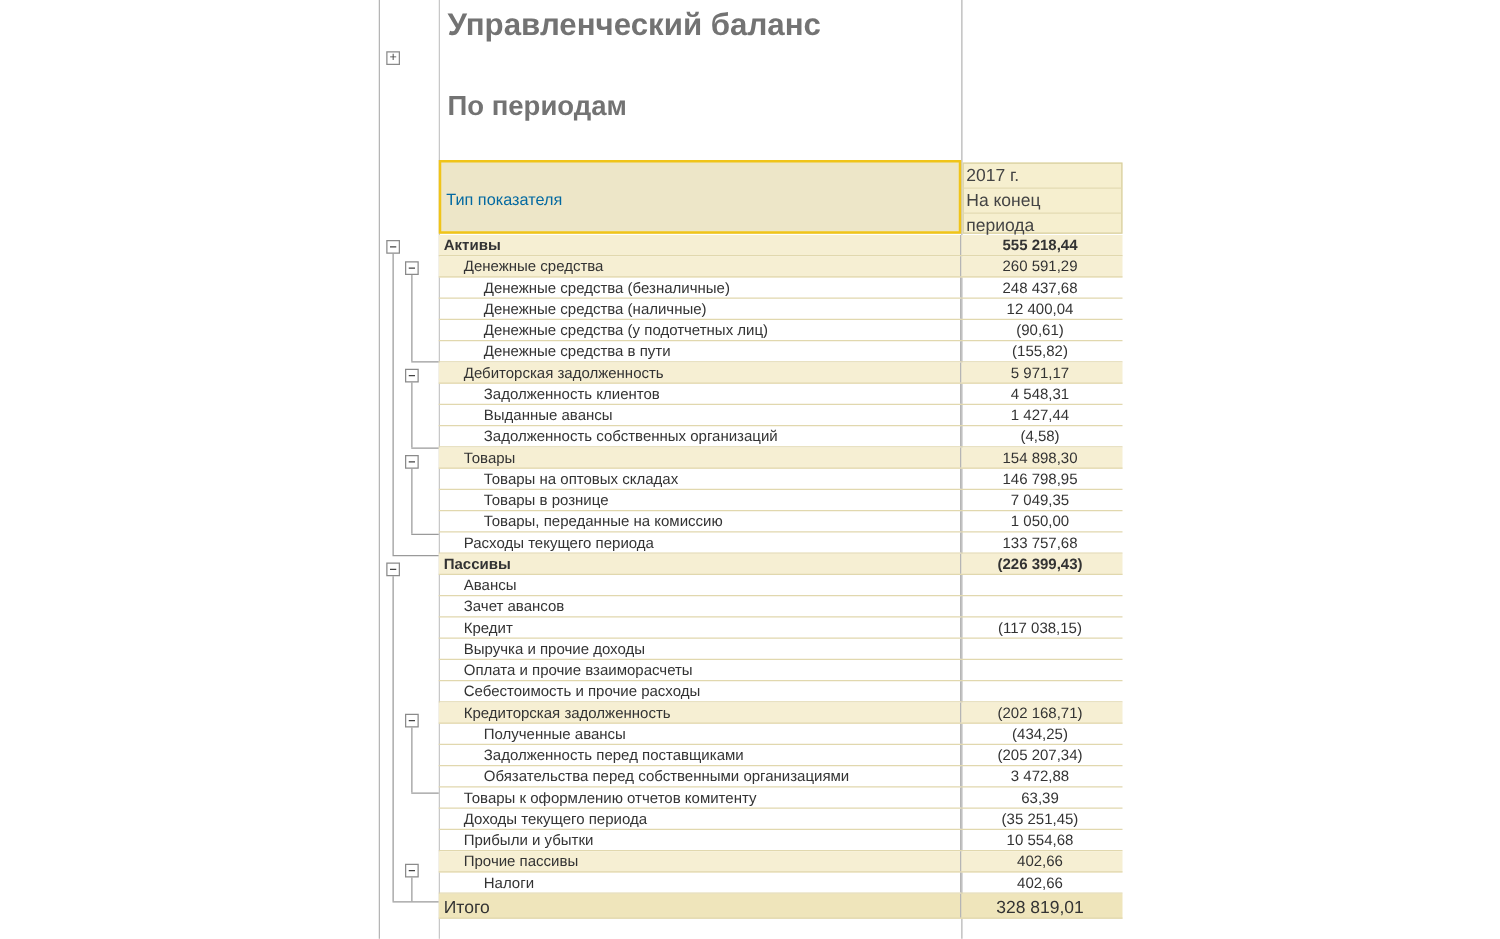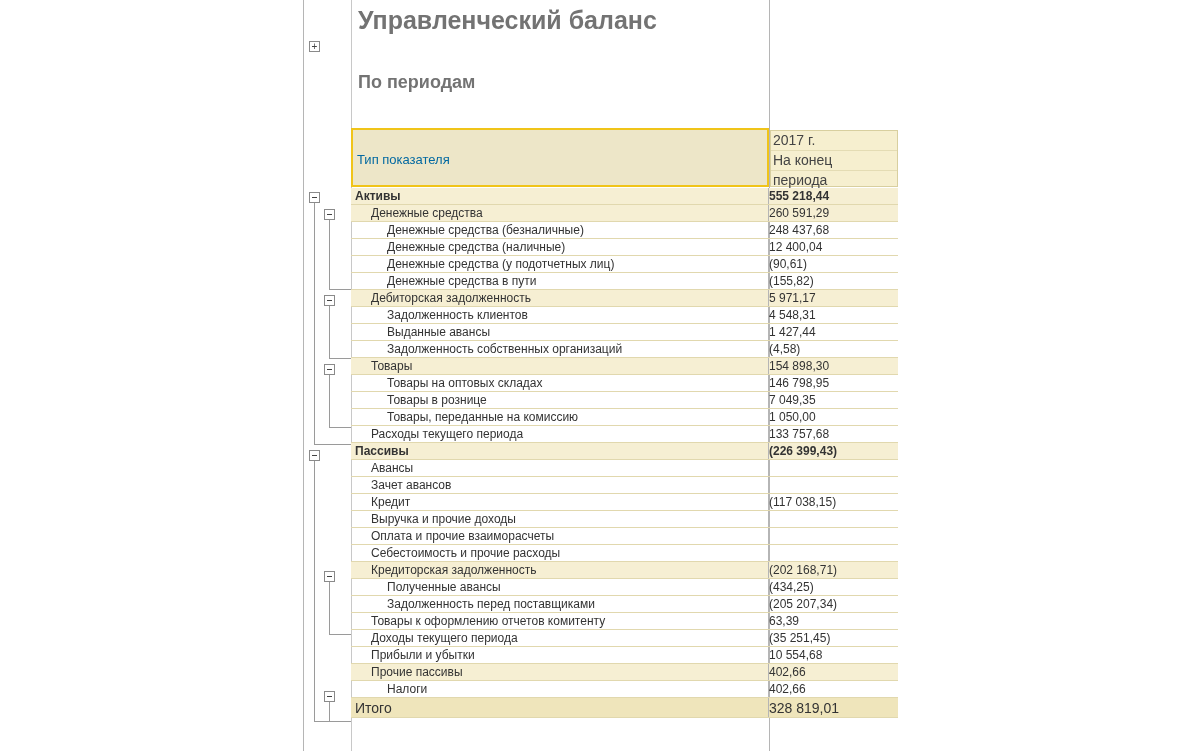--- a/index.html
+++ b/index.html
@@ -3,31 +3,31 @@
 <meta charset="utf-8">
 <style>
   html,body{margin:0;padding:0;background:#fff;}
   body{width:1200px;height:751px;position:relative;overflow:hidden;font-family:"Liberation Sans",sans-serif;color:#333;}
   .vline{position:absolute;background:#b5b5b5;width:1px;}
   #frame-left{left:303px;top:0;height:751px;}
   #frame-mid{left:769px;top:0;height:751px;}
   #frame-inner{left:351px;top:0;height:751px;background:#c8c8c8;}
   .title{position:absolute;left:358px;font-weight:bold;color:#737373;white-space:nowrap;}
   #report-title{top:6px;font-size:25px;}
-  #report-subtitle{top:72px;font-size:18px;}
+  #report-subtitle{top:72px;font-size:22px;}
   .plus-btn{position:absolute;left:309px;top:41px;width:9px;height:9px;border:1px solid #8a8a8a;background:#fff;font-size:10px;line-height:9px;text-align:center;color:#444;box-sizing:content-box;}
   .hdr-label{position:absolute;left:351px;top:128px;width:418px;height:59px;background:#ede6c8;border:2px solid #f0c419;box-sizing:border-box;}
   .hdr-label span{position:absolute;left:4px;top:22px;font-size:13px;color:#0369a1;}
   .hdr-val{position:absolute;left:770px;top:130px;width:128px;height:57px;background:#f6efcf;border:1px solid #d8cf9f;box-sizing:border-box;font-size:14px;color:#444;}
   .hdr-val div{height:19px;line-height:19px;padding-left:2px;border-bottom:1px solid #e4dcb4;}
   .hdr-val div:last-child{border-bottom:none;}
   #rows{position:absolute;left:351px;top:188px;width:547px;}
   .row{position:relative;height:17px;border-bottom:1px solid #e1d8ae;box-sizing:border-box;font-size:12px;line-height:16px;display:flex;}
   .row .lbl{width:418px;box-sizing:border-box;white-space:nowrap;overflow:hidden;border-right:1px solid #b5b5b5;}
-  .row .val{width:129px;text-align:left;padding-right:3px;box-sizing:border-box;white-space:nowrap;}
+  .row .val{width:129px;text-align:center;padding-right:3px;box-sizing:border-box;white-space:nowrap;}
   .row.group{background:#f6efd3;}
   .row.bold{font-weight:bold;}
   .row.total{background:#efe5bb;font-size:14px;height:20px;line-height:20px;}
   .l0 .lbl{padding-left:4px;}
   .l1 .lbl{padding-left:20px;}
   .l2 .lbl{padding-left:36px;}
   .tbox{position:absolute;width:9px;height:9px;border:1px solid #8a8a8a;background:#fff;box-sizing:content-box;}
   .tbox::after{content:"";position:absolute;left:2px;top:4px;width:5px;height:1px;background:#444;}
   .tl{position:absolute;background:#9a9a9a;}
 </style>
@@ -176,20 +176,24 @@
       <div class="val">(202 168,71)</div>
     </div>
   <div class="row l2">
       <div class="lbl">Полученные авансы</div>
       <div class="val">(434,25)</div>
     </div>
   <div class="row l2">
       <div class="lbl">Задолженность перед поставщиками</div>
       <div class="val">(205 207,34)</div>
     </div>
+  <div class="row l2">
+      <div class="lbl">Обязательства перед собственными организациями</div>
+      <div class="val">3 472,88</div>
+    </div>
   <div class="row l1">
       <div class="lbl">Товары к оформлению отчетов комитенту</div>
       <div class="val">63,39</div>
     </div>
   <div class="row l1">
       <div class="lbl">Доходы текущего периода</div>
       <div class="val">(35 251,45)</div>
     </div>
   <div class="row l1">
       <div class="lbl">Прибыли и убытки</div>

